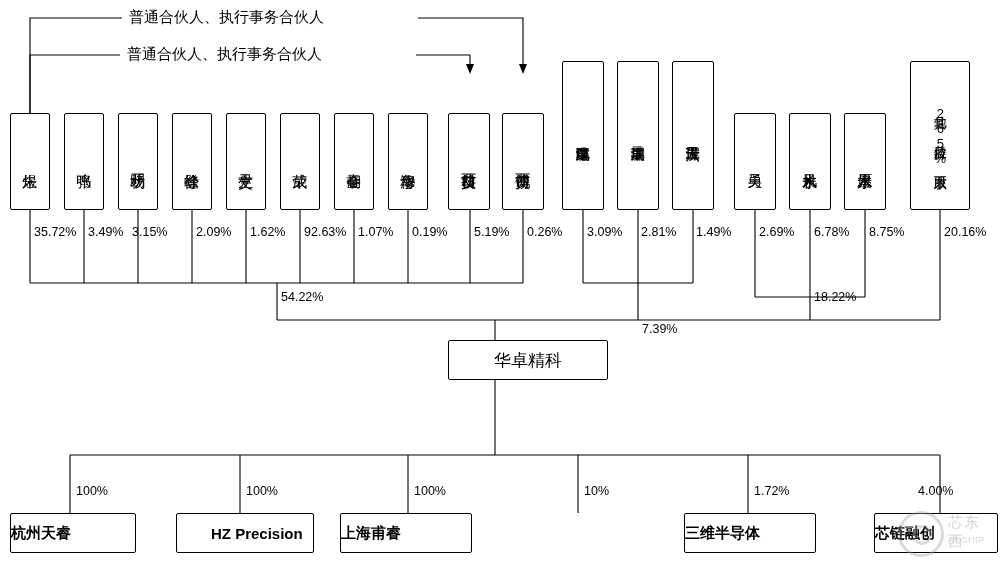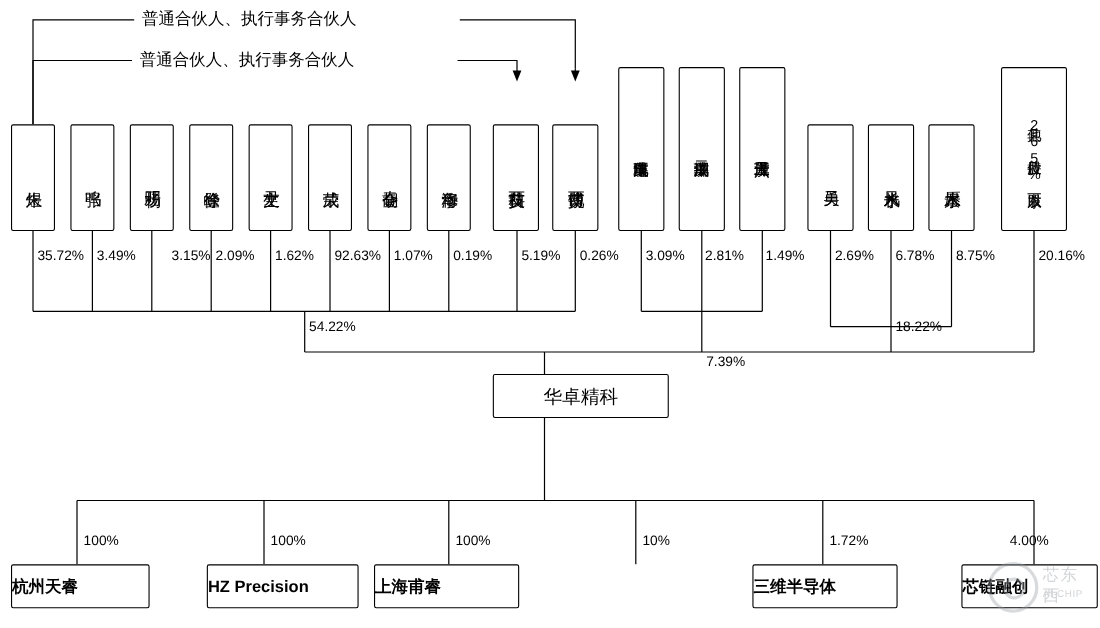--- a/index.html
+++ b/index.html
@@ -165,21 +165,21 @@
   </div>
   <div class="vbox" style="left:844px;top:113px;width:42px;height:97px;">
     <span>水木愿景</span>
   </div>
   <div class="vbox tight" style="left:910px;top:61px;width:60px;height:149px;">
     <span>其他26位持股5%以下股东</span>
   </div>
 
   <div class="pct" style="left:34px;top:225px;">35.72%</div>
   <div class="pct" style="left:88px;top:225px;">3.49%</div>
-  <div class="pct" style="left:156px;top:225px;">3.15%</div>
+  <div class="pct" style="left:132px;top:225px;">3.15%</div>
   <div class="pct" style="left:196px;top:225px;">2.09%</div>
   <div class="pct" style="left:250px;top:225px;">1.62%</div>
   <div class="pct" style="left:304px;top:225px;">92.63%</div>
   <div class="pct" style="left:358px;top:225px;">1.07%</div>
   <div class="pct" style="left:412px;top:225px;">0.19%</div>
   <div class="pct" style="left:474px;top:225px;">5.19%</div>
   <div class="pct" style="left:527px;top:225px;">0.26%</div>
   <div class="pct" style="left:587px;top:225px;">3.09%</div>
   <div class="pct" style="left:641px;top:225px;">2.81%</div>
   <div class="pct" style="left:696px;top:225px;">1.49%</div>
@@ -192,21 +192,21 @@
   <div class="pct" style="left:642px;top:290px;margin-top:32px;">7.39%</div>
   <div class="pct" style="left:814px;top:290px;">18.22%</div>
 
   <div class="center-box" style="left:415px;top:340px;width:160px;height:40px;">
     <span>华卓精科</span>
   </div>
 
   <div class="hbox" style="left:10px;top:513px;width:126px;height:40px;">
     <span>杭州天睿</span>
   </div>
-  <div class="hbox" style="left:188px;top:513px;width:138px;height:40px;">
+  <div class="hbox" style="left:176px;top:513px;width:138px;height:40px;padding-left:34px;">
     <span>HZ Precision</span>
   </div>
   <div class="hbox" style="left:340px;top:513px;width:132px;height:40px;">
     <span>上海甫睿</span>
   </div>
   <div class="hbox" style="left:874px;top:513px;width:124px;height:40px;">
     <span>芯链融创</span>
   </div>
   <div class="hbox" style="left:684px;top:513px;width:132px;height:40px;">
     <span>三维半导体</span>

